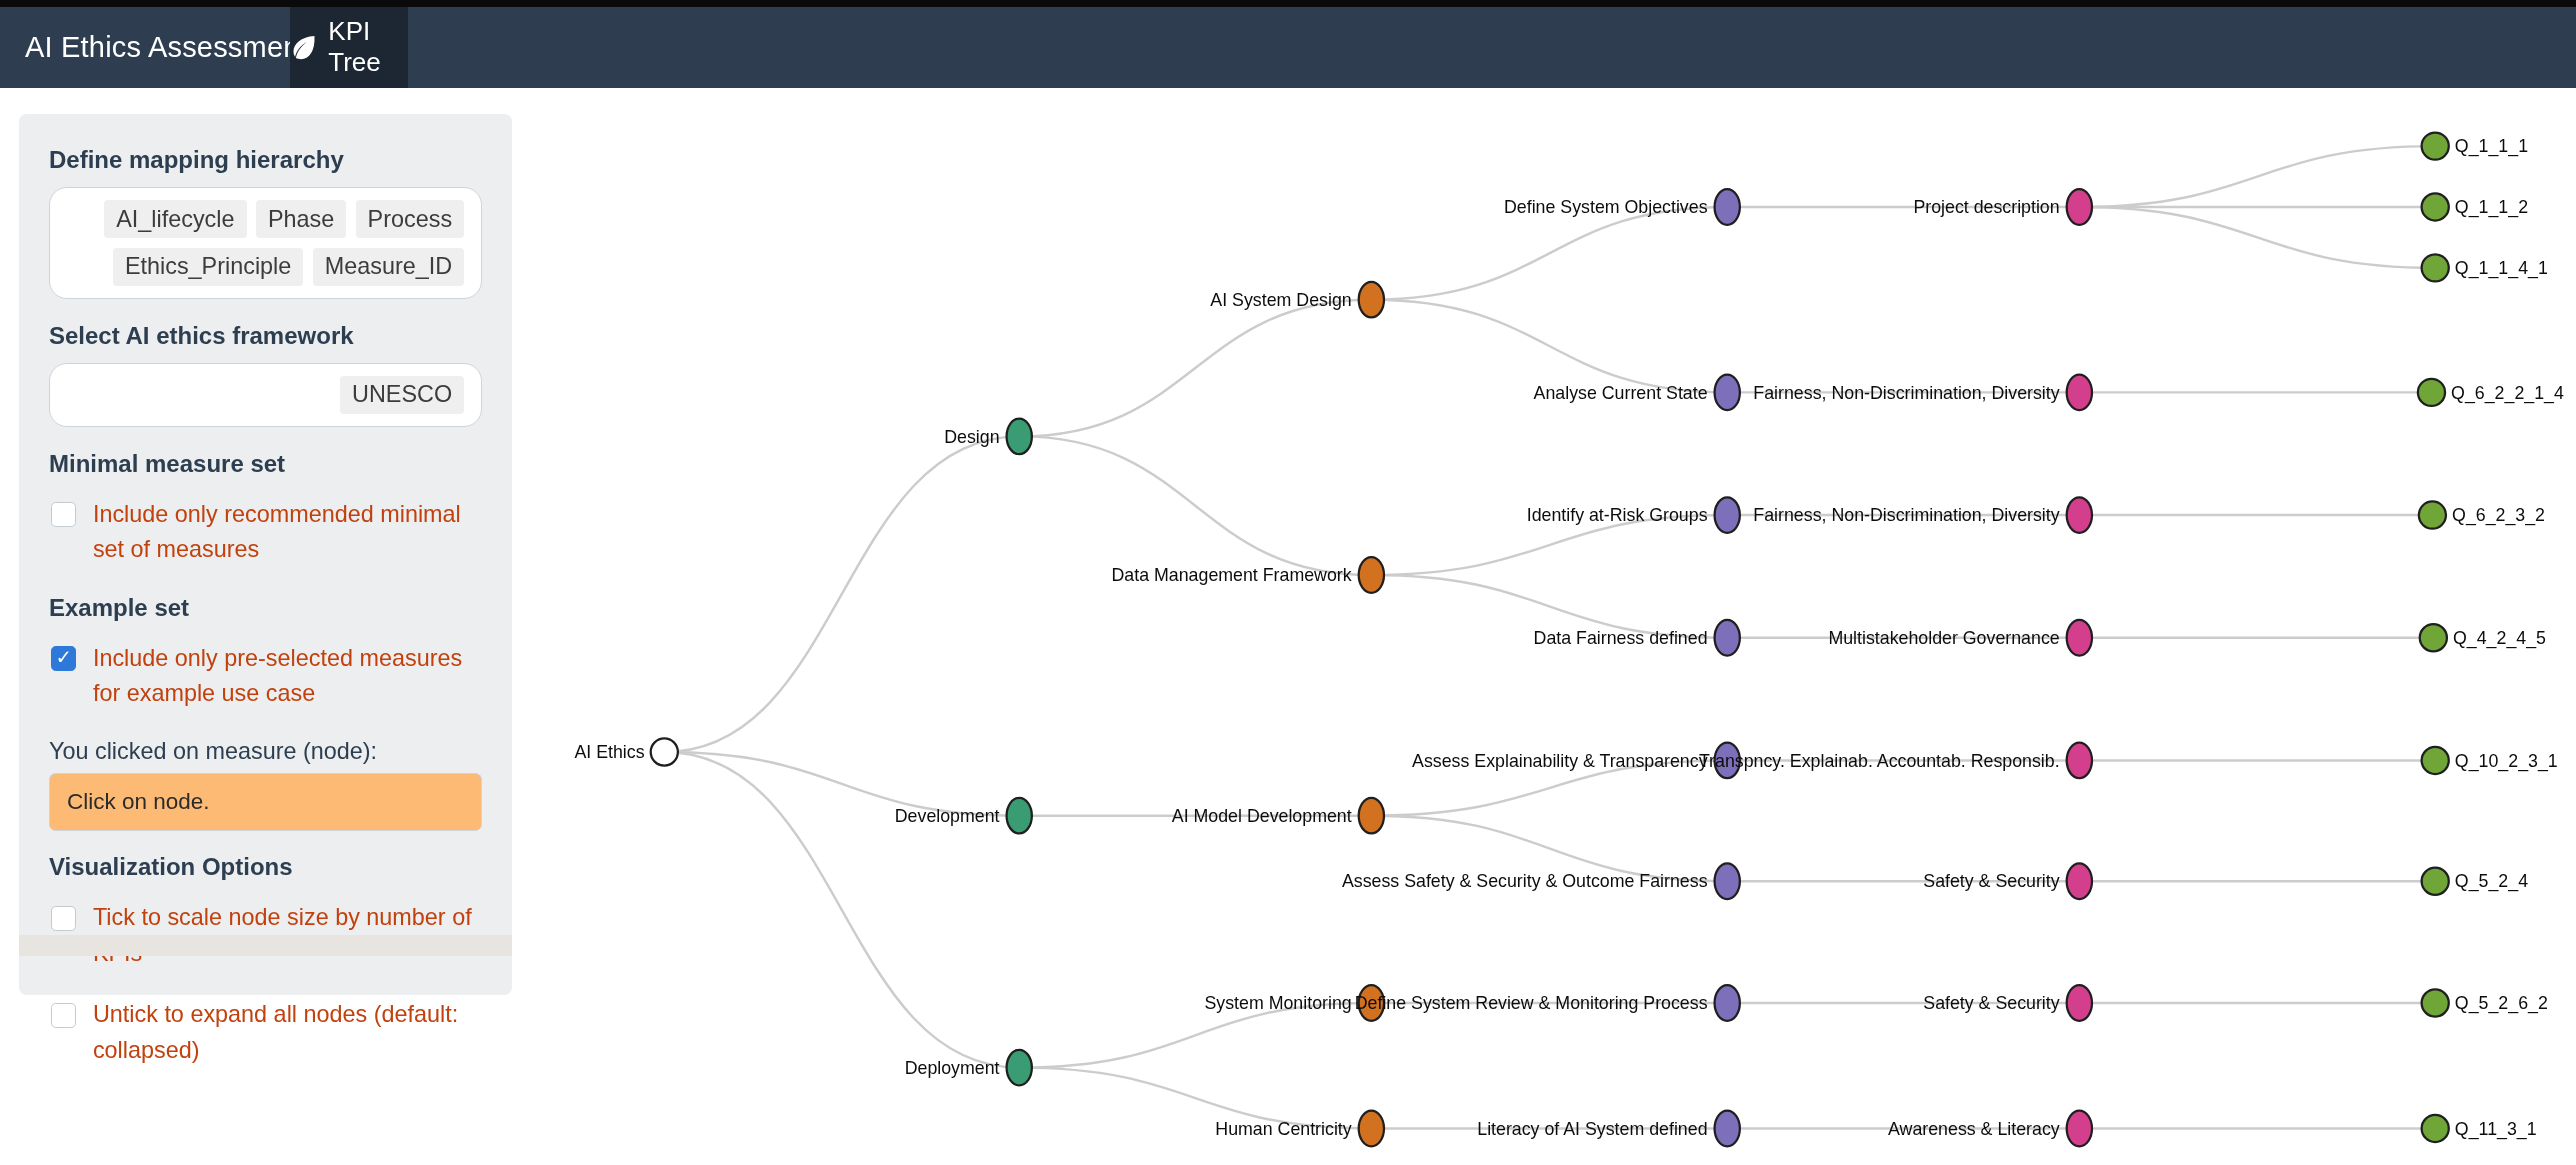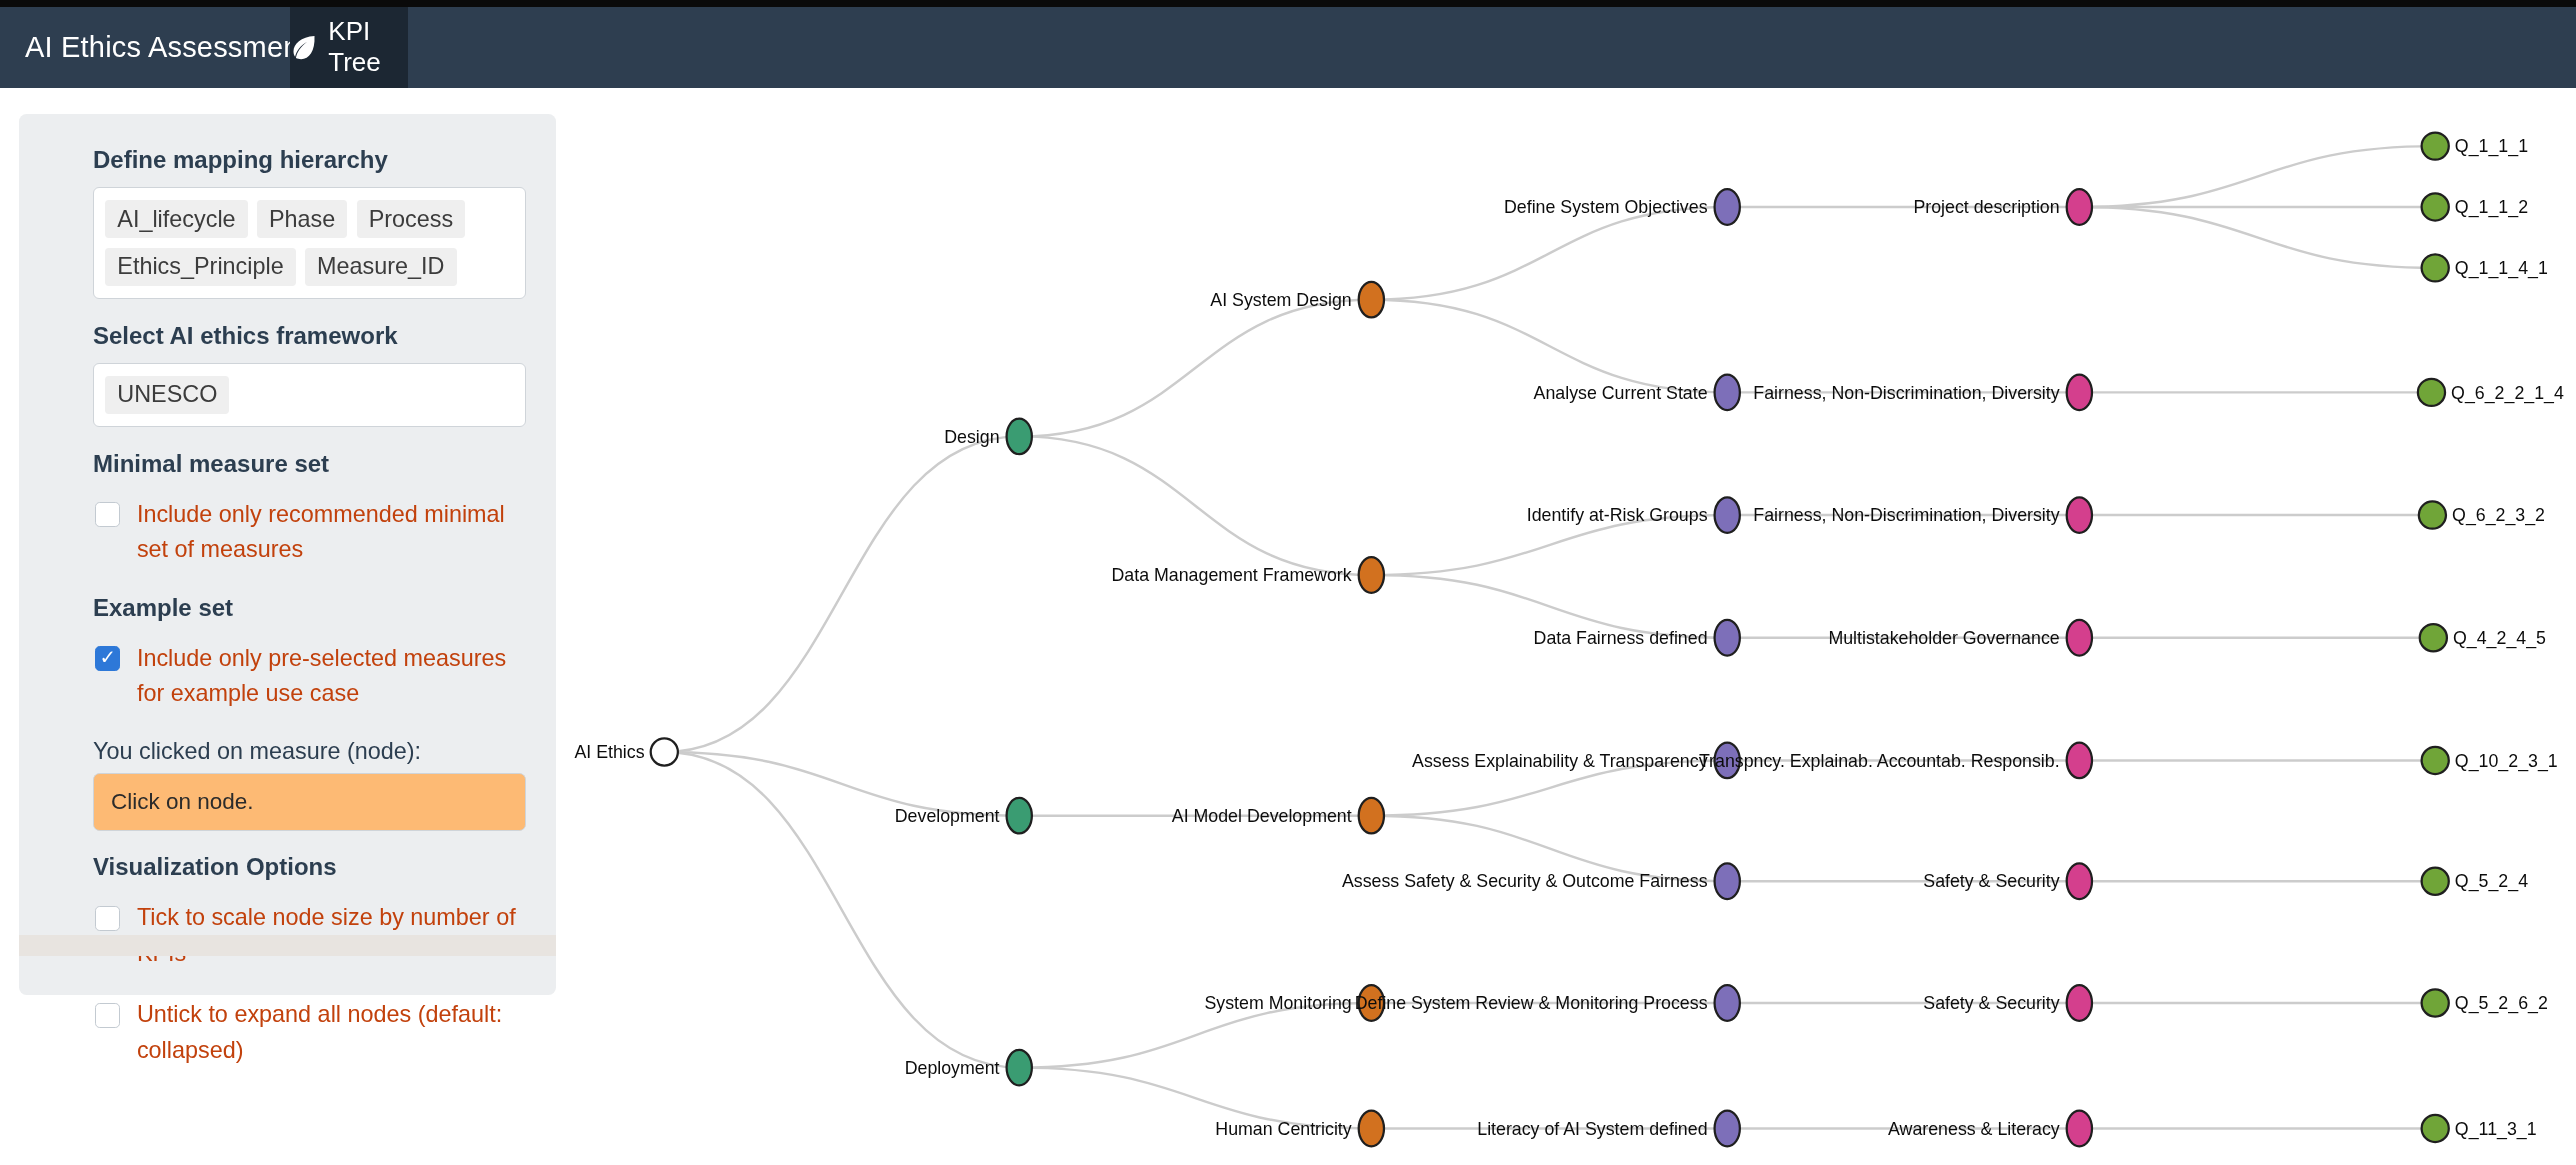--- a/index.html
+++ b/index.html
@@ -13,25 +13,25 @@
   .topstrip{height:6.6px;background:#0a0a0a;}
   .navbar{height:81px;background:#2e3e50;position:relative;z-index:3;}
   .brand{position:absolute;left:25px;top:0;height:81px;display:flex;align-items:center;
          color:#ffffff;font-size:29px;font-weight:500;letter-spacing:0.2px;}
   .tab{position:absolute;left:290px;top:0;width:118px;height:81px;background:#1c2733;
        color:#ffffff;display:flex;align-items:center;justify-content:center;gap:10.3px;
        font-size:26px;cursor:pointer;}
   .tab .icon{width:28px;height:28px;display:inline-flex;}
   
   .sidebar{position:absolute;left:19px;top:114px;width:493px;height:881px;
-           background:#eceef0;border-radius:7.5px;z-index:2;padding-left:44px;}
+           background:#eceef0;border-radius:7.5px;z-index:2;}
   .sidebar-inner{padding:22.5px 30px 0 30px;}
   .section-title{font-size:24px;font-weight:700;color:#2c3e50;margin:22.5px 0 13px 0;}
   .section-title.first{margin-top:9.4px;}
-  .box{background:#ffffff;border:0.9px solid #cfd4d9;border-radius:6px;padding:7.5px 9.4px;min-height:41px;}
+  .box{background:#ffffff;border:0.9px solid #cfd4d9;border-radius:18px;padding:7.5px 9.4px;min-height:41px;text-align:right;}
   .token{display:inline-block;background:#efefef;color:#3c3c3c;font-size:23.4px;
          padding:5.6px 12px;margin:4.7px 7.5px 4.7px 1.9px;border-radius:3.7px;cursor:default;}
   .check-row{display:flex;gap:17px;margin:19px 1.9px 26px 1.9px;align-items:flex-start;}
   .cb{flex:0 0 auto;width:25px;height:25px;margin-top:5.6px;border:1.9px solid #c3cad1;
       border-radius:4.7px;background:#ffffff;position:relative;cursor:pointer;box-sizing:border-box;}
   .cb.checked{background:#2d78d8;border-color:#2d78d8;}
   .cb.checked::after{content:"\2713";position:absolute;color:#ffffff;font-size:19.7px;
       font-weight:700;left:3.7px;top:0px;line-height:21.5px;}
   .check-label{font-size:23.4px;color:#c2410c;line-height:1.52;max-width:412px;}
   .plain-label{font-size:23.4px;color:#2c3e50;margin:13px 0 8px 0;}

